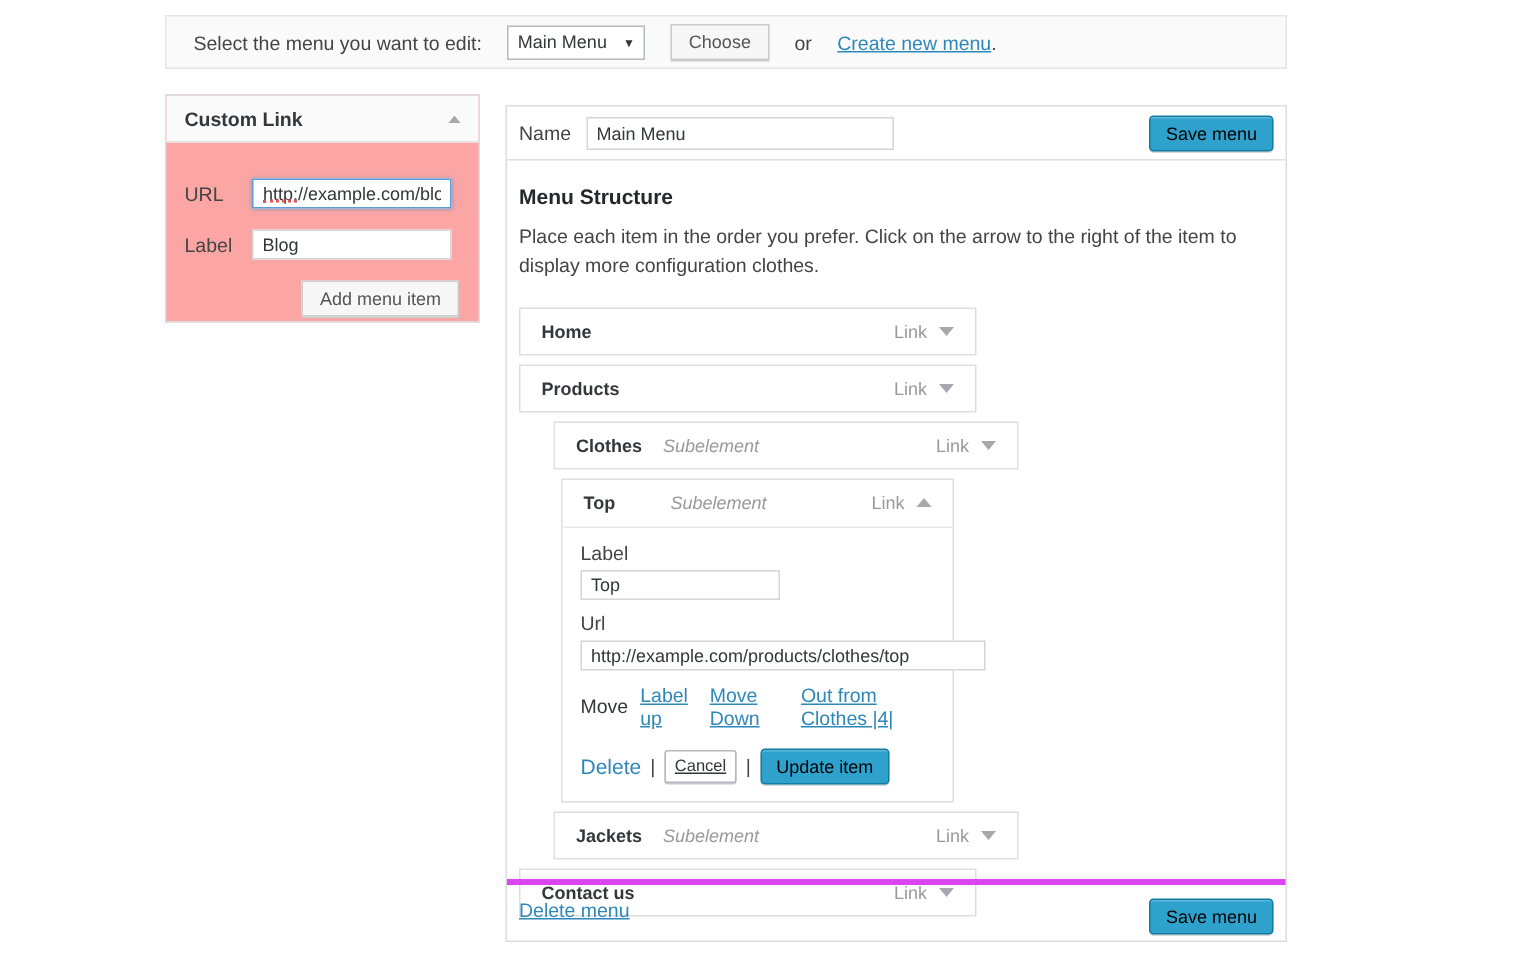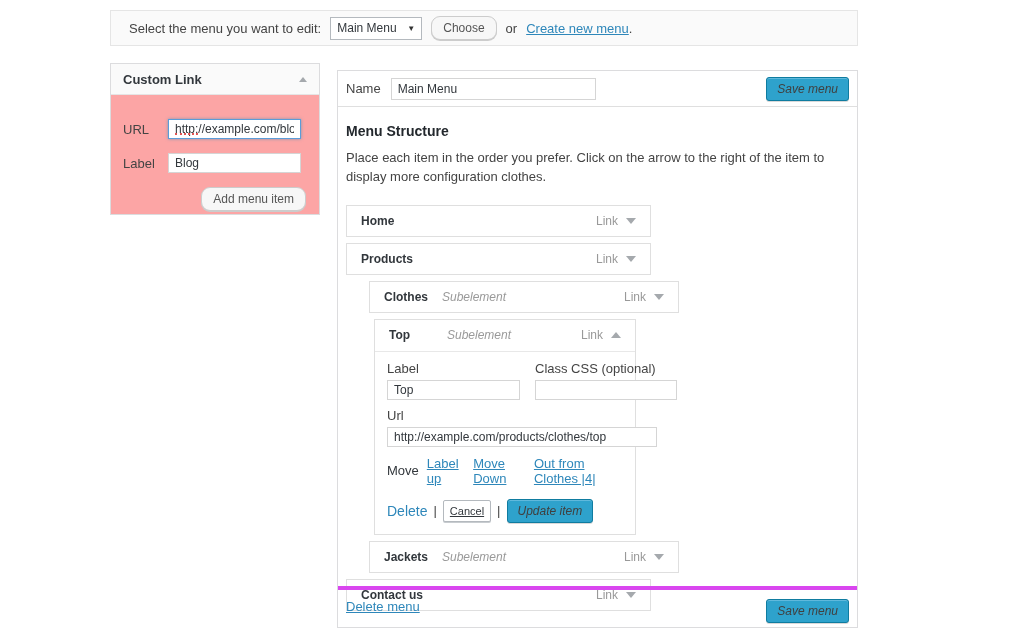--- a/index.html
+++ b/index.html
@@ -7,30 +7,30 @@
   body {
     width:1011px; height:642px; position:relative;
     font-family:"Liberation Sans", sans-serif; font-size:13px; color:#444;
   }
   a { cursor:pointer; }
 
   
   .top-bar {
     position:absolute; left:110px; top:10px; width:748px; height:36px;
     background:#fafafa; border:1px solid #e5e5e5;
-    display:flex; align-items:center; gap:9px; padding:0 18px;
+    display:flex; align-items:center; gap:17px; padding:0 18px;
   }
   .select-box {
     width:92px; height:23px; background:#fff; border:1px solid #b4b9be;
     display:flex; align-items:center; justify-content:space-between;
     padding:0 6px; font-size:12px; color:#32373c; cursor:pointer;
   }
   .select-caret { font-size:8px; color:#333; }
   .btn-secondary {
-    background:#f7f7f7; border:1px solid #cccccc; border-radius:9px;
+    background:#f7f7f7; border:1px solid #cccccc; border-radius:0;
     color:#555; font-size:12px; padding:4px 11px; cursor:pointer;
     box-shadow:0 1px 0 #cccccc; font-family:"Liberation Sans", sans-serif;
   }
   .link { color:#2e87ba; text-decoration:underline; }
 
   
   .custom-link-panel {
     position:absolute; left:110px; top:63px; width:210px; height:152px;
     border:1px solid #dcdcde; background:#fca5a5;
   }
@@ -63,24 +63,23 @@
     border:1px solid #dcdcde; background:#fff;
   }
   .mp-header {
     height:36px; border-bottom:1px solid #dfdfdf;
     display:flex; align-items:center; gap:10px; padding:0 8px;
   }
   .mp-header .lbl { font-size:13px; color:#444; }
   .name-input { width:205px; height:22px; }
   .btn-primary {
     background:#2ea2cc; border:1px solid #0f7ca0; border-radius:3px;
-    color:#404040; font-size:12px; padding:4px 10px; cursor:pointer;
+    color:#000000; font-size:12px; padding:4px 10px; cursor:pointer;
     box-shadow:inset 0 1px 0 rgba(130,200,230,.6), 0 1px 0 rgba(0,0,0,.15);
     font-family:"Liberation Sans", sans-serif;
-    font-style:italic;
   }
   .push-right { margin-left:auto; }
   .mp-body { padding:8px; }
   .structure-title { font-size:14px; font-weight:bold; color:#23282d; margin:8px 0 10px 0; }
   .structure-desc { font-size:13px; color:#444; line-height:1.45; width:505px; margin-bottom:18px; }
 
   
   .menu-item {
     width:305px; height:32px; border:1px solid #dfdfdf; background:#fff;
     display:flex; align-items:center; padding:0 14px; margin-bottom:6px; cursor:move;
@@ -204,24 +203,20 @@
         <span class="mi-right">
           <span class="mi-type">Link</span>
           <span class="tri-up"></span>
         </span>
       </div>
       <div class="exp-body">
         <div class="form-row">
           <div>
             <div class="field-label">Label</div>
             <input class="txt w-label" value="Top" style="">
-          </div>
-          <div>
-            <div class="field-label">Class CSS (optional)</div>
-            <input class="txt w-css" value="" style="">
           </div>
         </div>
         <div class="field-label">Url</div>
         <input class="txt w-url" value="http://example.com/products/clothes/top" style="">
         <div class="move-row">
           <span>Move</span>
           <a class="link">Label up</a>
           <a class="link">Move Down</a>
           <a class="link">Out from Clothes |4|</a>
         </div>

